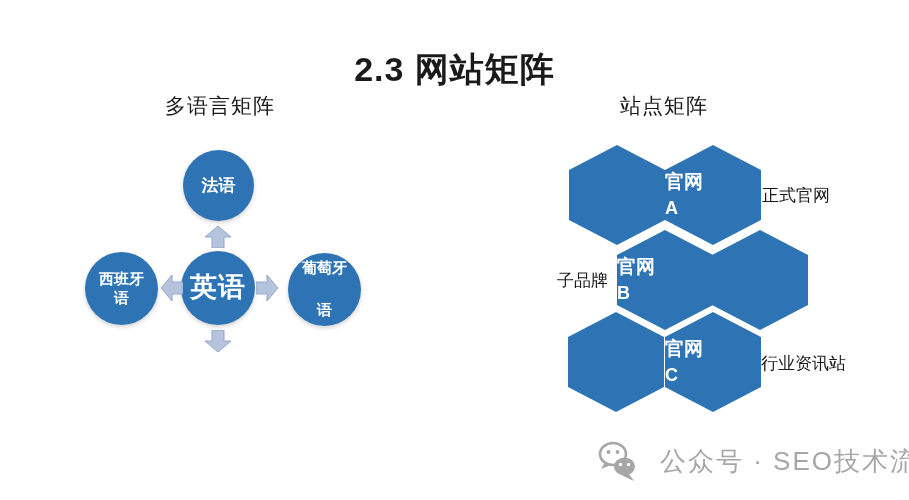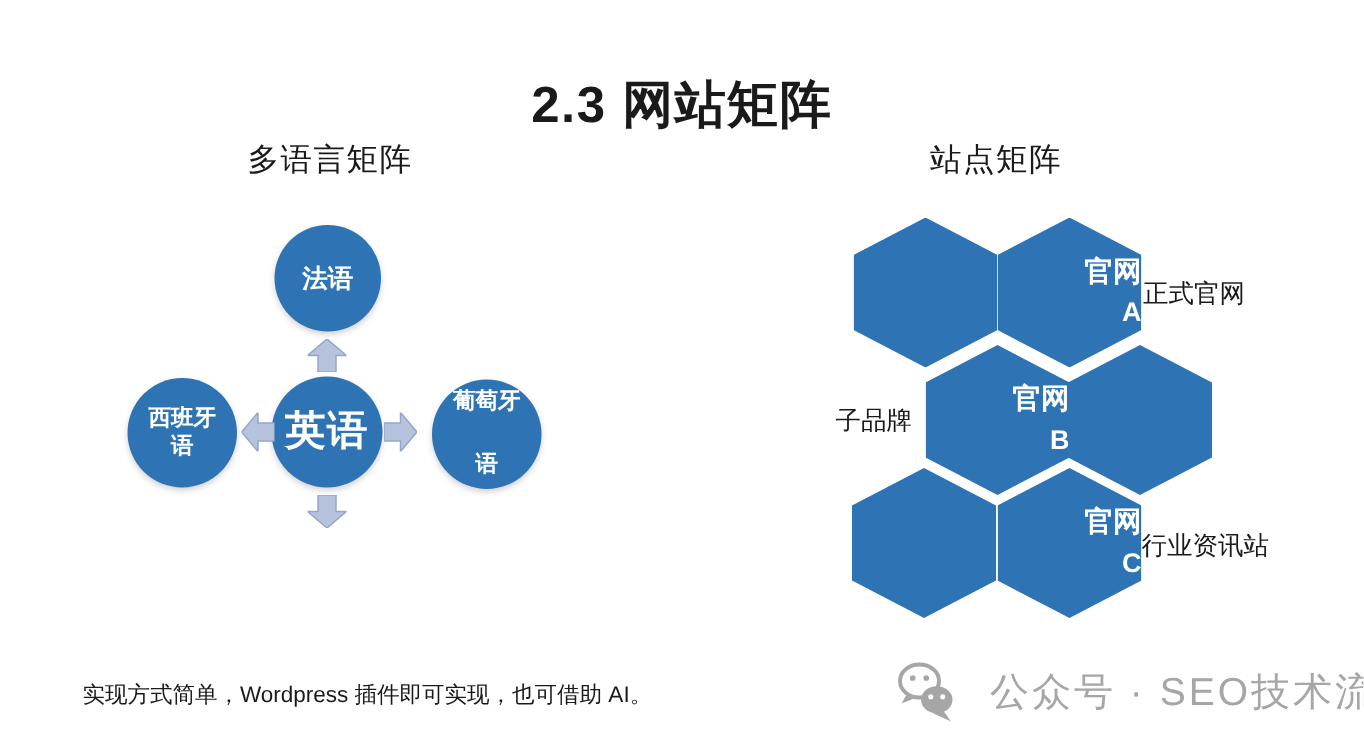--- a/index.html
+++ b/index.html
@@ -42,21 +42,21 @@
   .a-up   {left:205px;top:224px;}
   .a-down {left:205px;top:328px;transform:rotate(180deg);}
   .a-left {left:159px;top:275px;transform:rotate(-90deg);}
   .a-right{left:254px;top:275px;transform:rotate(90deg);}
   .arrow svg{display:block;}
 
   
   .hex{
     position:absolute;width:96px;height:100px;background:var(--shape-blue);
     clip-path:polygon(50% 0%,100% 25%,100% 75%,50% 100%,0% 75%,0% 25%);
-    display:flex;flex-direction:column;align-items:flex-end;justify-content:center;
+    display:flex;flex-direction:column;align-items:flex-start;justify-content:center;
     color:#ffffff;font-weight:bold;font-size:19px;text-align:center;line-height:1.4;
   }
   .hex-tl{left:569px;top:145px;}
   .hex-a {left:665px;top:145px;}
   .hex-b {left:617px;top:230px;}
   .hex-mr{left:712px;top:230px;}
   .hex-bl{left:568px;top:312px;}
   .hex-c {left:665px;top:312px;}
   .hex .hex-line2{font-size:18px;}
 
@@ -138,21 +138,20 @@
   <div class="hex hex-bl"></div>
   <div class="hex hex-c">
     <span>官网</span>
     <span class="hex-line2">C</span>
   </div>
 
   <div class="annot annot-a">正式官网</div>
   <div class="annot annot-b">子品牌</div>
   <div class="annot annot-c">行业资讯站</div>
 
-  <div class="footer-note">实现方式简单，Wordpress 插件即可实现，也可借助 AI。</div>
 
   <div class="watermark">
     <span class="wechat-icon">
       <svg width="42" height="42" viewBox="0 0 42 42">
         <ellipse cx="17" cy="14" rx="13" ry="11" fill="#ffffff" stroke="var(--watermark-gray)" stroke-width="2.6"></ellipse>
         <path d="M9 22 L5 29 L15 25 Z" fill="var(--watermark-gray)"></path>
         <circle cx="12.5" cy="12" r="1.9" fill="var(--watermark-gray)"></circle>
         <circle cx="21.5" cy="12" r="1.9" fill="var(--watermark-gray)"></circle>
         <ellipse cx="28.5" cy="26.5" rx="10.5" ry="9" fill="var(--watermark-gray)"></ellipse>
         <path d="M33 34 L38 41 L26 35.5 Z" fill="var(--watermark-gray)"></path>

